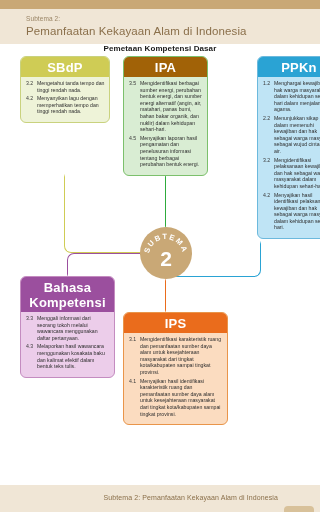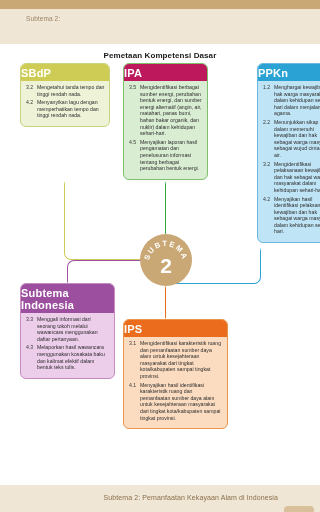--- a/index.html
+++ b/index.html
@@ -38,21 +38,21 @@
     line-height: 15px;
     letter-spacing: .1px;
   }
 
   
   .page-title {
     text-align: center;
     font-size: 8px;
     font-weight: bold;
     color: #1a1a1a;
-    margin-top: 7px;
+    margin-top: 0;
     letter-spacing: .1px;
   }
 
   
   .canvas {
     position: relative;
     width: 320px;
     height: 410px;
   }
 
@@ -65,21 +65,22 @@
   }
 
   
   .box {
     position: absolute;
     border-radius: 6px;
     overflow: hidden;
     box-sizing: border-box;
   }
   .box-head {
-    font-size: 11px;
+    text-align: center;
+    font-size: 13px;
     font-weight: bold;
     color: #ffffff;
     padding: 2.5px 0 2.5px;
     letter-spacing: .2px;
   }
   .box-body {
     padding: 3px 4px 5px 3px;
   }
   .kd-row {
     display: flex;
@@ -98,21 +99,21 @@
     font-size: 5.2px;
     line-height: 6.6px;
     color: #2e2e2e;
   }
 
   
   .sbdp  { left: 20px;  top: 3px;   width: 90px; background: #eef3d8; border: 1px solid #c9d27e; }
   .sbdp .box-head { background: #cfcc55; }
 
   .ipa   { left: 123px; top: 3px;   width: 85px; background: #d9edd3; border: 1px solid #7cc06c; }
-  .ipa .box-head { background: #be185d; }
+  .ipa .box-head { background: #a16207; }
 
   .ppkn  { left: 219px; top: 3px;   width: 84px; background: #bfe4f5; border: 1px solid #6cb9dd; margin-left: 38px; }
   .ppkn .box-head { background: #2aa3d4; }
 
   .bind  { left: 20px;  top: 223px; width: 95px; background: #eccdea; border: 1px solid #c48cc0; }
   .bind .box-head { background: #9b4f9e; }
 
   .ips   { left: 123px; top: 259px; width: 105px; background: #fbdcc0; border: 1px solid #e9954a; }
   .ips .box-head { background: #ea6c1c; }
 
@@ -170,20 +171,21 @@
     text-align: center;
     line-height: 21px;
   }
 </style>
 </head>
 <body>
 
 <div class="header-strip"></div>
 <div class="header-band">
   <div class="header-sub">Subtema 2:</div>
+  <div class="header-title">Pemanfaatan Kekayaan Alam di Indonesia</div>
 </div>
 
 <div class="page-title">Pemetaan Kompetensi Dasar</div>
 
 <div class="canvas">
 
   <div class="conn" style="left:64px; top:121px; width:102px; height:79px;
               border-left:1px solid #cfcc55; border-bottom:1px solid #cfcc55;
               border-bottom-left-radius:7px;"></div>
 
@@ -245,21 +247,21 @@
         <div class="kd-text">Mengidentifikasi pelaksanaan kewajiban dan hak sebagai warga masyarakat dalam kehidupan sehari-hari.</div>
       </div>
       <div class="kd-row">
         <div class="kd-num">4.2</div>
         <div class="kd-text">Menyajikan hasil identifikasi pelaksanaan kewajiban dan hak sebagai warga masyarakat dalam kehidupan sehari-hari.</div>
       </div>
     </div>
   </div>
 
   <div class="box bind">
-    <div class="box-head">Subtema Indonesia</div>
+    <div class="box-head">Bahasa Kompetensi</div>
     <div class="box-body">
       <div class="kd-row">
         <div class="kd-num">3.3</div>
         <div class="kd-text">Menggali informasi dari seorang tokoh melalui wawancara menggunakan daftar pertanyaan.</div>
       </div>
       <div class="kd-row">
         <div class="kd-num">4.3</div>
         <div class="kd-text">Melaporkan hasil wawancara menggunakan kosakata baku dan kalimat efektif dalam bentuk teks tulis.</div>
       </div>
     </div>

